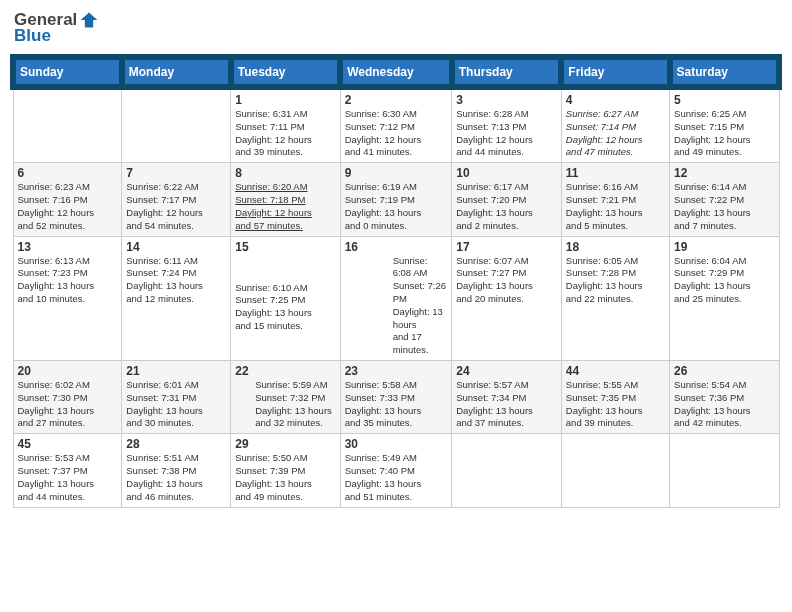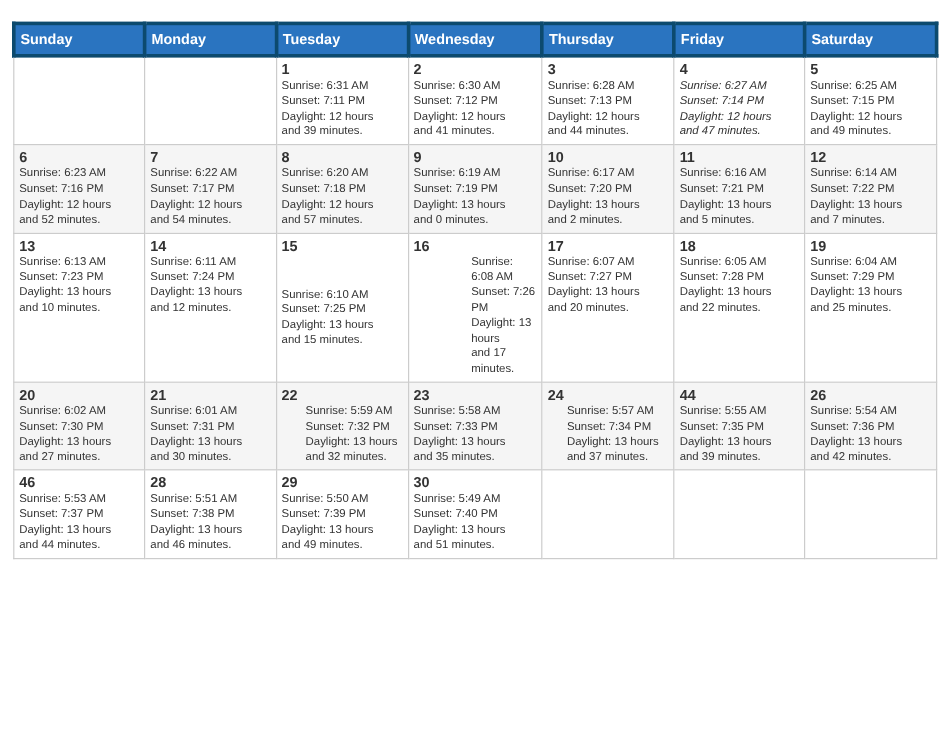--- a/index.html
+++ b/index.html
@@ -54,21 +54,21 @@
       border-collapse: collapse;
       border: 1px solid #ccc;
     }
     .calendar th {
       background-color: #2a74c0;
       color: #fff;
       font-size: 12px;
       font-weight: bold;
       padding: 5px 4px;
       text-align: left;
-      border: 3px solid #0c4a6e;
+      border: 6px solid #0c4a6e;
     }
     .calendar td {
       border: 1px solid #ccc;
       vertical-align: top;
       padding: 3px 4px;
       width: 113px;
       min-height: 70px;
       background: #fff;
     }
     .calendar tr:nth-child(even) td {
@@ -90,20 +90,29 @@
     }
     .row-alt td {
       background: #f0f4f8;
     }
   </style>
 </head>
 <body>
 
 <div class="page">
   <div class="header">
+    <div class="logo">
+      <div class="logo-text">
+        <span style="font-size:17px;font-weight:bold;color:#444;">General</span>
+        <svg class="logo-icon" viewBox="0 0 24 24" width="20" height="20">
+          <polygon points="12,3 22,12 17,12 17,21 7,21 7,12 2,12" fill="#1a6aad"></polygon>
+        </svg>
+      </div>
+      <span style="font-size:17px;font-weight:bold;color:#1a6aad;margin-top:-4px;">Blue</span>
+    </div>
     <div class="title-section">
     </div>
   </div>
 
   <table class="calendar">
     <thead>
       <tr>
       <th>Sunday</th>
           <th>Monday</th>
           <th>Tuesday</th>
@@ -163,21 +172,21 @@
           </td>
           <td>
             <div class="day-num">7</div>
             <div class="day-info" style="white-space: pre-line;">Sunrise: 6:22 AM
 Sunset: 7:17 PM
 Daylight: 12 hours
 and 54 minutes.</div>
           </td>
           <td>
             <div class="day-num">8</div>
-            <div class="day-info" style="white-space: pre-line;">Sunrise: 6:20 AM
+            <div class="day-info" style="white-space: pre-line; text-decoration: underline;">Sunrise: 6:20 AM
 Sunset: 7:18 PM
 Daylight: 12 hours
 and 57 minutes.</div>
           </td>
           <td>
             <div class="day-num">9</div>
             <div class="day-info" style="white-space: pre-line;">Sunrise: 6:19 AM
 Sunset: 7:19 PM
 Daylight: 13 hours
 and 0 minutes.</div>
@@ -279,21 +288,21 @@
           </td>
           <td>
             <div class="day-num">23</div>
             <div class="day-info" style="white-space: pre-line;">Sunrise: 5:58 AM
 Sunset: 7:33 PM
 Daylight: 13 hours
 and 35 minutes.</div>
           </td>
           <td>
             <div class="day-num">24</div>
-            <div class="day-info" style="white-space: pre-line; margin-left: 16px;">Sunrise: 5:57 AM
+            <div class="day-info" style="white-space: pre-line;">Sunrise: 5:57 AM
 Sunset: 7:34 PM
 Daylight: 13 hours
 and 37 minutes.</div>
           </td>
           <td>
             <div class="day-num">44</div>
             <div class="day-info" style="white-space: pre-line;">Sunrise: 5:55 AM
 Sunset: 7:35 PM
 Daylight: 13 hours
 and 39 minutes.</div>
@@ -301,21 +310,21 @@
           <td>
             <div class="day-num">26</div>
             <div class="day-info" style="white-space: pre-line;">Sunrise: 5:54 AM
 Sunset: 7:36 PM
 Daylight: 13 hours
 and 42 minutes.</div>
           </td>
         </tr>
         <tr>
           <td>
-            <div class="day-num">46</div>
+            <div class="day-num">45</div>
             <div class="day-info" style="white-space: pre-line;">Sunrise: 5:53 AM
 Sunset: 7:37 PM
 Daylight: 13 hours
 and 44 minutes.</div>
           </td>
           <td>
             <div class="day-num">28</div>
             <div class="day-info" style="white-space: pre-line;">Sunrise: 5:51 AM
 Sunset: 7:38 PM
 Daylight: 13 hours

